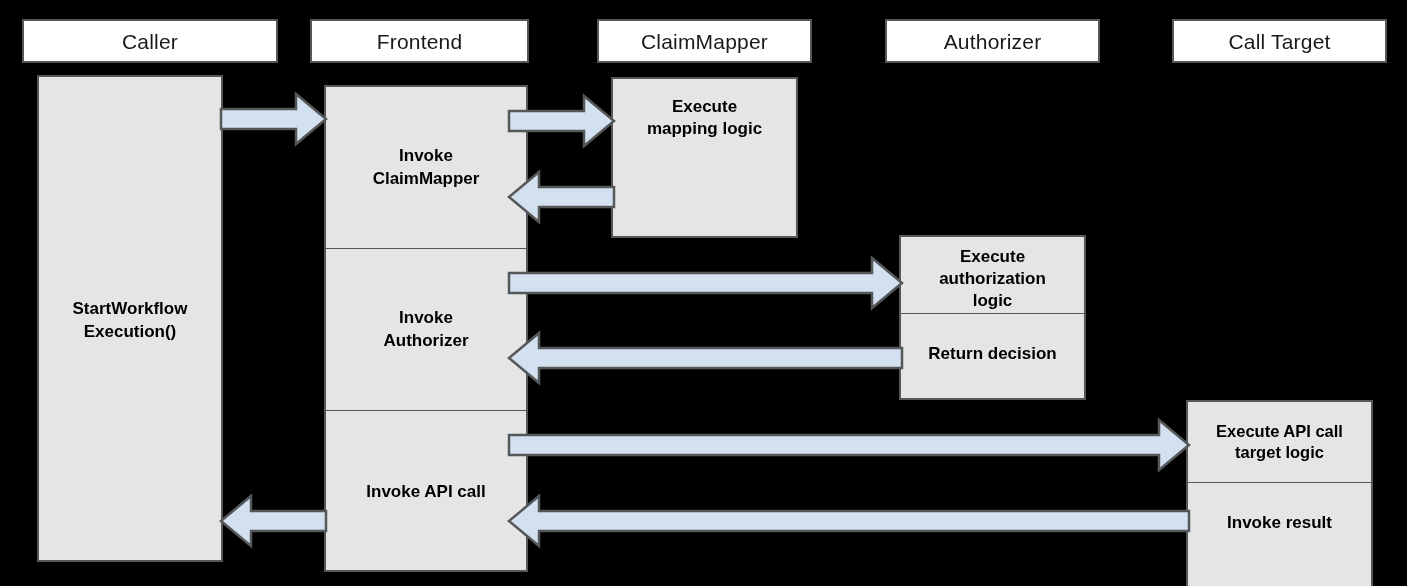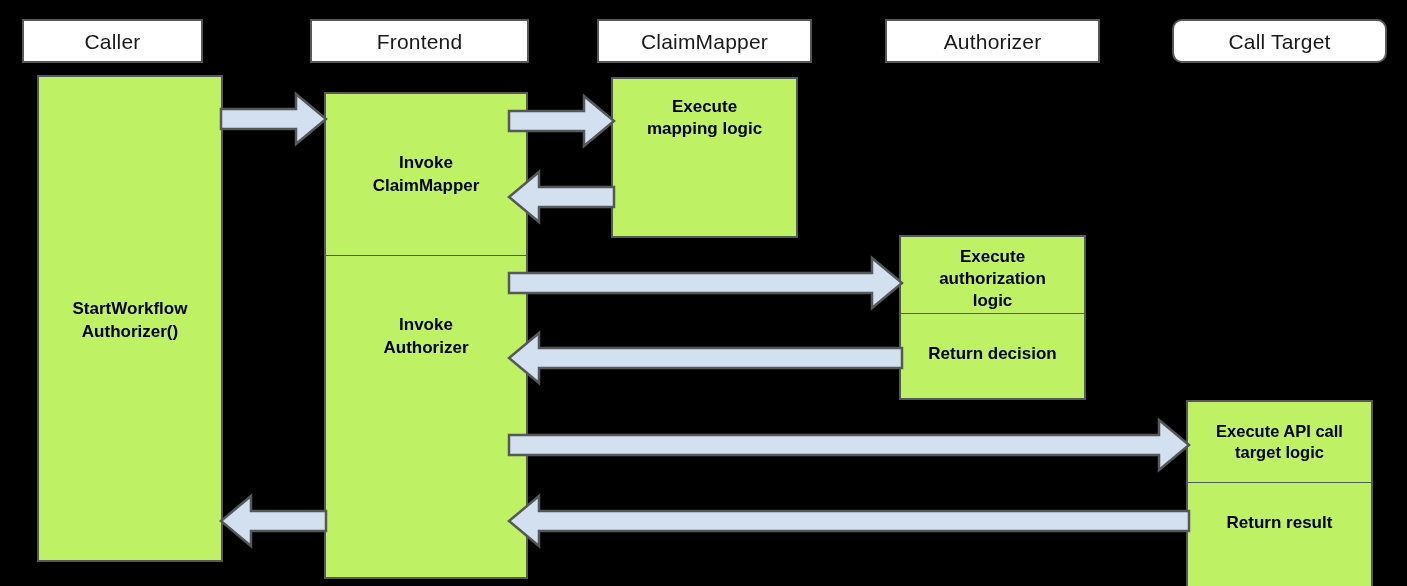--- a/index.html
+++ b/index.html
@@ -36,21 +36,21 @@
     color: #1a1a1a;
     line-height: 1;
     letter-spacing: 0.2px;
     white-space: nowrap;
   }
 
   
   .activation {
     position: absolute;
     box-sizing: border-box;
-    background: #bef264;
+    background: #e5e5e5;
     border: 2px solid #555759;
   }
   .segment {
     position: absolute;
     box-sizing: border-box;
     left: 0;
     right: 0;
     display: flex;
     align-items: center;
     justify-content: center;
@@ -79,55 +79,58 @@
   .arrow svg {
     display: block;
     overflow: visible;
   }
 </style>
 </head>
 <body>
 
 <div id="canvas">
 
-  <div class="participant" style="left:22px; top:19px; width:181px; height:44px;">
+  <div class="participant" style="left:22px; top:19px; width:256px; height:44px;">
     <span class="participant-label">Caller</span>
   </div>
 
   <div class="participant" style="left:310px; top:19px; width:219px; height:44px;">
     <span class="participant-label">Frontend</span>
   </div>
 
   <div class="participant" style="left:597px; top:19px; width:215px; height:44px;">
     <span class="participant-label">ClaimMapper</span>
   </div>
 
   <div class="participant" style="left:885px; top:19px; width:215px; height:44px;">
     <span class="participant-label">Authorizer</span>
   </div>
 
-  <div class="participant" style="left:1172px; top:19px; width:215px; height:44px;border-radius:10px;">
+  <div class="participant" style="left:1172px; top:19px; width:215px; height:44px;">
     <span class="participant-label">Call Target</span>
   </div>
 
   <div class="activation" style="left:37px; top:75px; width:186px; height:487px;">
     <div class="segment" style="top:0; height:487px;">
       <span class="segment-label">StartWorkflow
-Authorizer()</span>
-    </div>
-  </div>
-
-  <div class="activation" style="left:324px; top:92px; width:204px; height:487px;">
+Execution()</span>
+    </div>
+  </div>
+
+  <div class="activation" style="left:324px; top:85px; width:204px; height:487px;">
     <div class="segment" style="top:0; height:161px;">
       <span class="segment-label">Invoke
 ClaimMapper</span>
     </div>
     <div class="segment" style="top:161px; height:162px;">
       <span class="segment-label">Invoke
 Authorizer</span>
+    </div>
+    <div class="segment" style="top:323px; height:164px;">
+      <span class="segment-label">Invoke API call</span>
     </div>
   </div>
 
   <div class="activation" style="left:611px; top:77px; width:187px; height:161px;">
     <div class="segment" style="top:0; height:78px;">
       <span class="segment-label">Execute
 mapping logic</span>
     </div>
   </div>
 
@@ -141,21 +144,21 @@
       <span class="segment-label">Return decision</span>
     </div>
   </div>
 
   <div class="activation" style="left:1186px; top:400px; width:187px; height:191px;">
     <div class="segment" style="top:0; height:80px;">
       <span class="segment-label small">Execute API call
 target logic</span>
     </div>
     <div class="segment" style="top:80px; height:81px;">
-      <span class="segment-label">Return result</span>
+      <span class="segment-label">Invoke result</span>
     </div>
   </div>
 
   <div class="arrow" style="left:221px; top:94px; width:105px; height:50px;">
     <svg width="105" height="50" viewBox="0 0 105 50">
       <polygon points="0,15 75,15 75,0 105,25 75,50 75,35 0,35" fill="#d2e0f0" stroke="#555759" stroke-width="2.5" stroke-linejoin="miter"></polygon>
     </svg>
   </div>
 
   <div class="arrow" style="left:509px; top:96px; width:105px; height:50px;">

